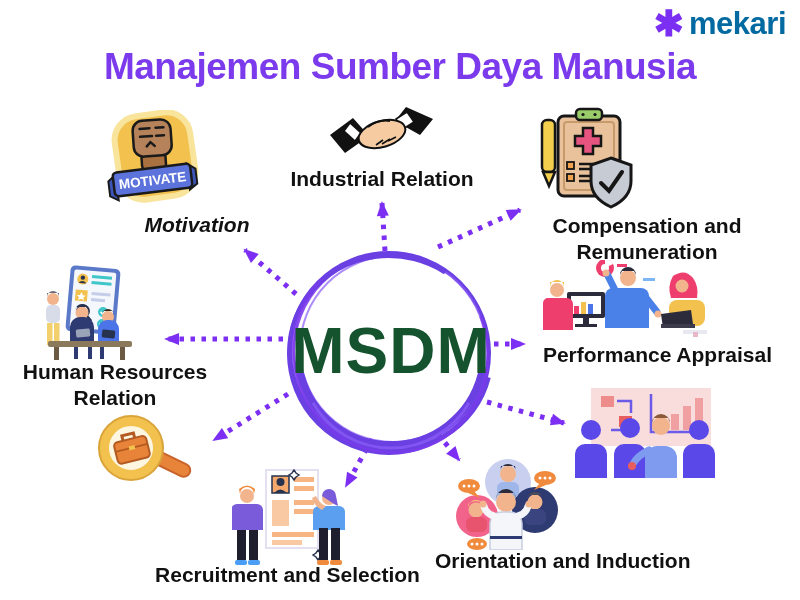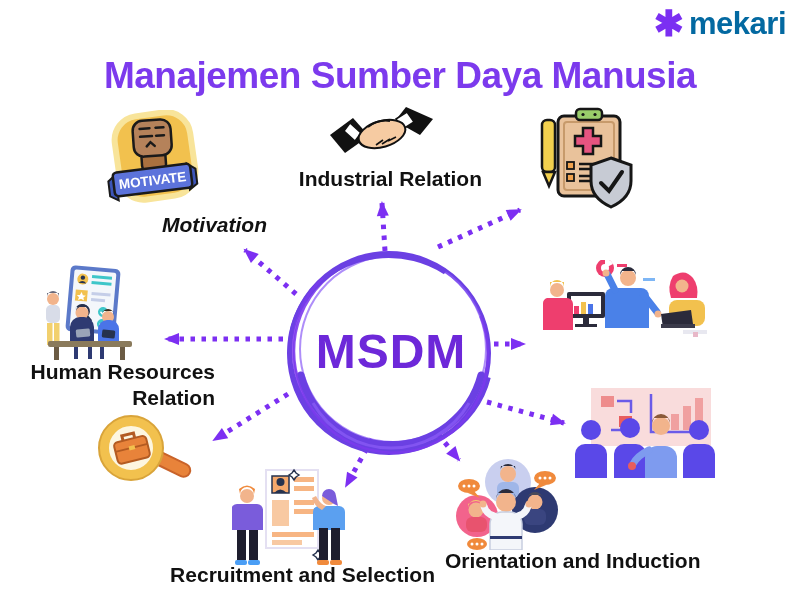--- a/index.html
+++ b/index.html
@@ -2,37 +2,37 @@
 <html><head>
 <meta charset="utf-8">
 <style>
   html,body{margin:0;padding:0;background:#fff;}
   .canvas{
     position:relative;width:800px;height:600px;background:#fff;overflow:hidden;
     font-family:"Liberation Sans", sans-serif;
   }
   .title{
     position:absolute;left:0;top:46px;width:800px;text-align:center;
-    font-size:37px;font-weight:bold;color:#7C3AED;letter-spacing:-0.5px;margin-top:9px;
+    font-size:37px;font-weight:bold;color:#7C3AED;letter-spacing:-0.5px;
   }
   .logo{position:absolute;right:14px;top:6px;display:flex;align-items:center;gap:5px;}
   .logo .mark{color:#7B2FF2;font-size:36px;line-height:36px;font-weight:bold;}
   .logo .word{color:#0369a1;font-size:31px;font-weight:bold;letter-spacing:-0.5px;}
   .arrows{position:absolute;left:0;top:0;pointer-events:none;}
   .center-node{position:absolute;left:283px;top:243px;width:216px;height:216px;}
   .center-node svg{position:absolute;left:0;top:0;}
   .center-node .msdm{
     position:absolute;left:0;top:0;width:216px;height:216px;display:flex;
-    align-items:center;justify-content:center;font-size:48px;font-weight:bold;
-    color:#6d28d9;letter-spacing:1px;
+    align-items:center;justify-content:center;font-size:64px;font-weight:bold;
+    color:#14532d;letter-spacing:1px;
   }
   .icon{position:absolute;}
   .label{
     position:absolute;font-weight:bold;font-size:21px;color:#111;
-    text-align:right;line-height:1.24;
+    text-align:center;line-height:1.24;
   }
   .nowrap{white-space:nowrap;}
 </style>
 </head>
 <body>
 
 <div class="canvas">
 
   <div class="title">Manajemen Sumber Daya Manusia</div>
   <div class="logo">
@@ -117,20 +117,21 @@
       <circle cx="49" cy="8.5" r="1.6" fill="#161616"></circle>
         <circle cx="61" cy="8.5" r="1.6" fill="#161616"></circle>
       <path d="M49,22 h10 v8 h8 v10 h-8 v8 h-10 v-8 h-8 v-10 h8 z" fill="#E75480" stroke="#161616" stroke-width="2.5"></path>
       <rect x="33" y="56" width="7" height="7" fill="#F0A24E" stroke="#161616" stroke-width="1.8"></rect>
       <rect x="33" y="68" width="7" height="7" fill="#F0A24E" stroke="#161616" stroke-width="1.8"></rect>
       <path d="M45,58 h26 M45,63 h26 M45,70 h26 M45,75 h20" stroke="#161616" stroke-width="2.6"></path>
       <path d="M77,52 L97,59 V75 Q97,92 77,101 Q57,92 57,75 V59 Z" fill="#C7CBD4" stroke="#161616" stroke-width="3"></path>
       <polyline points="67,77 75,85 88,66" fill="none" stroke="#161616" stroke-width="4" stroke-linecap="round"></polyline>
     </svg>
   </div>
+  <div class="label" style="left:537px;top:213px;width:220px;">Compensation and Remuneration</div>
 
   <div class="icon" style="left:543px;top:260px;">
     <svg width="170" height="80" viewBox="0 0 170 80">
       <circle cx="62" cy="8" r="9" fill="#EE3E6E"></circle>
         <circle cx="62" cy="8" r="4" fill="#fff"></circle>
       <path d="M62,8 L62,-1 A9,9 0 0 1 70,4 Z" fill="#fff"></path>
       <rect x="74" y="4" width="10" height="3" fill="#EE3E6E"></rect>
         <rect x="100" y="18" width="12" height="3" fill="#7EB6F5"></rect>
       <circle cx="85" cy="18" r="8" fill="#F2B48C"></circle>
       <path d="M77,15 a8,8 0 0 1 16,0 l-2,-4 h-12 z" fill="#2B2B3B"></path>
@@ -151,20 +152,21 @@
       <path d="M4,38 h20 a6,6 0 0 1 6,6 v26 h-30 v-26 a6,6 0 0 1 4,-6 z" fill="#EE3E6E"></path>
       <path d="M130,16 q12,-8 20,2 q6,8 4,20 l-26,0 q-4,-12 2,-22 z" fill="#EE3E6E"></path>
       <circle cx="139" cy="26" r="6.5" fill="#F2B48C"></circle>
       <rect x="126" y="40" width="36" height="26" rx="8" fill="#F2C14E"></rect>
       <polygon points="118,54 148,50 150,64 120,68" fill="#2B2B3B"></polygon>
       <rect x="118" y="64" width="34" height="4" fill="#3B3B4B"></rect>
       <rect x="140" y="70" width="24" height="4" fill="#E8E8F0"></rect>
         <rect x="150" y="72" width="5" height="5" fill="#E8B8C8"></rect>
     </svg>
   </div>
+  <div class="label nowrap" style="left:530px;top:342px;width:255px;">Performance Appraisal</div>
 
   <div class="icon" style="left:575px;top:386px;">
     <svg width="140" height="92" viewBox="0 0 140 92">
       <rect x="16" y="2" width="120" height="58" fill="#F9DCDC"></rect>
       <rect x="26" y="10" width="13" height="11" fill="#EE8C8C"></rect>
       <rect x="44" y="30" width="13" height="11" fill="#E85D5D"></rect>
       <path d="M42,15 h14 v12 M46,44 h-10" stroke="#6B5BE8" stroke-width="2.5" fill="none"></path>
       <path d="M58,42 l-5,-3 v6 z" fill="#6B5BE8"></path>
       <path d="M76,8 v38 h56" stroke="#6B5BE8" stroke-width="2.5" fill="none"></path>
       <rect x="84" y="34" width="8" height="10" fill="#F0A0A0"></rect>
@@ -221,21 +223,21 @@
           <circle cx="22" cy="34" r="1.5"></circle>
         <circle cx="88" cy="26" r="1.5"></circle>
           <circle cx="93" cy="26" r="1.5"></circle>
           <circle cx="98" cy="26" r="1.5"></circle>
         <circle cx="20" cy="92" r="1.5"></circle>
           <circle cx="25" cy="92" r="1.5"></circle>
           <circle cx="30" cy="92" r="1.5"></circle>
       </g>
     </svg>
   </div>
-  <div class="label nowrap" style="left:435px;top:548px;width:250px;margin-left:10px;">Orientation and Induction</div>
+  <div class="label nowrap" style="left:435px;top:548px;width:250px;">Orientation and Induction</div>
 
   <div class="icon" style="left:232px;top:468px;">
     <svg width="115" height="100" viewBox="0 0 115 100">
       <rect x="34" y="2" width="52" height="78" fill="#fff" stroke="#E4E0F2" stroke-width="2"></rect>
       <rect x="40" y="8" width="17" height="17" fill="#F5A86B" stroke="#26324E" stroke-width="1.5"></rect>
       <circle cx="48.5" cy="14" r="4" fill="#26324E"></circle>
         <path d="M42,25 q6,-7 13,0 z" fill="#26324E"></path>
       <rect x="62" y="9" width="20" height="5" fill="#F7B583"></rect>
       <rect x="62" y="18" width="20" height="5" fill="#F7B583"></rect>
       <rect x="40" y="32" width="17" height="26" fill="#F8C9A2"></rect>

